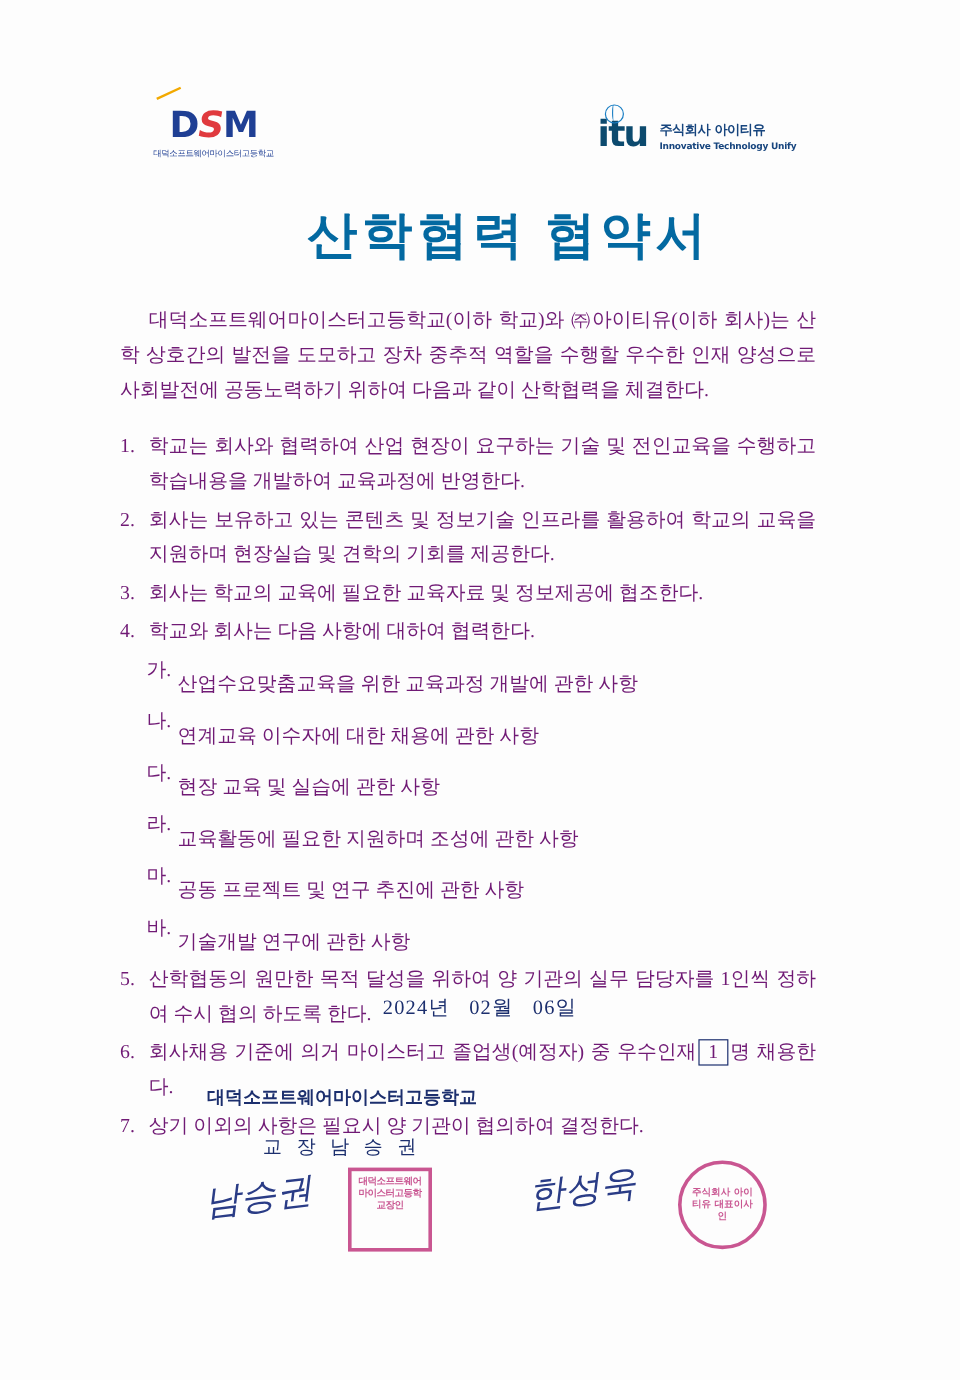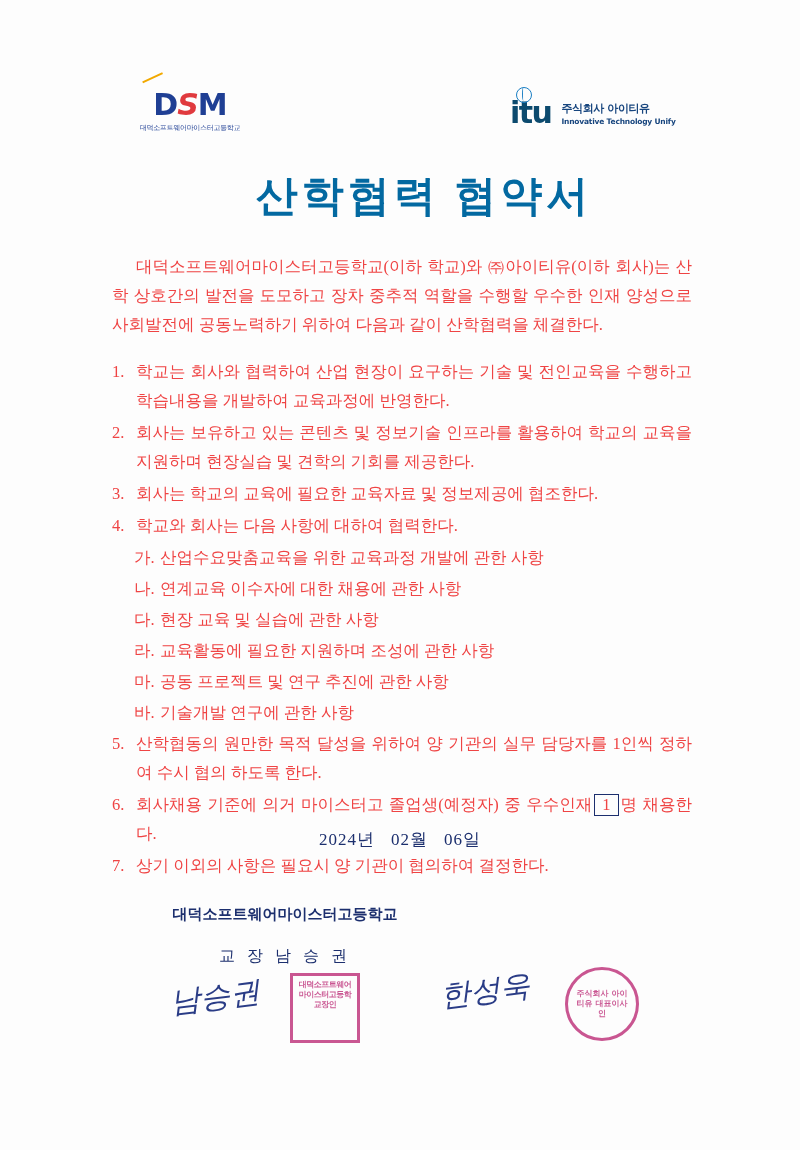--- a/index.html
+++ b/index.html
@@ -19,21 +19,21 @@
     position: relative;
     width: 800px;
     height: 1150px;
     background: #fdfdfd;
   }
 
   
   .logos {
     position: absolute;
     top: 88px;
-    left: 12px;
+    left: 0;
     width: 787px;
     height: 70px;
   }
   .logo-dsm {
     position: absolute;
     left: 113px;
     top: 0;
     width: 130px;
     text-align: center;
   }
@@ -134,25 +134,25 @@
     letter-spacing: 4px;
     color: #0369a1;
     font-family: "Liberation Serif", serif;
     margin-left: 24px;
   }
 
   
   .body-wrap {
     position: absolute;
     top: 252px;
-    left: 112px;
+    left: 100px;
     width: 580px;
     font-size: 16.5px;
     line-height: 29px;
-    color: #ef4444;
+    color: #701a75;
   }
   .intro-par {
     text-align: justify;
     text-indent: 24px;
     margin: 0 0 18px 0;
   }
   .clause {
     display: flex;
     margin-bottom: 3px;
     align-items: flex-start;
@@ -171,21 +171,21 @@
   }
   .sub-item {
     display: flex;
     margin-bottom: 2px;
     padding-left: 22px;
   }
   .sub-item .marker {
     width: 26px;
     flex: 0 0 26px;
   }
-  .sub-item .sub-txt { flex: 1; }
+  .sub-item .sub-txt { flex: 1; margin-top: 12px; }
 
   .count-box {
     display: inline-block;
     border: 1px solid #1c2f6e;
     padding: 0 7px;
     margin: 0 2px;
     line-height: 20px;
   }
 
   

